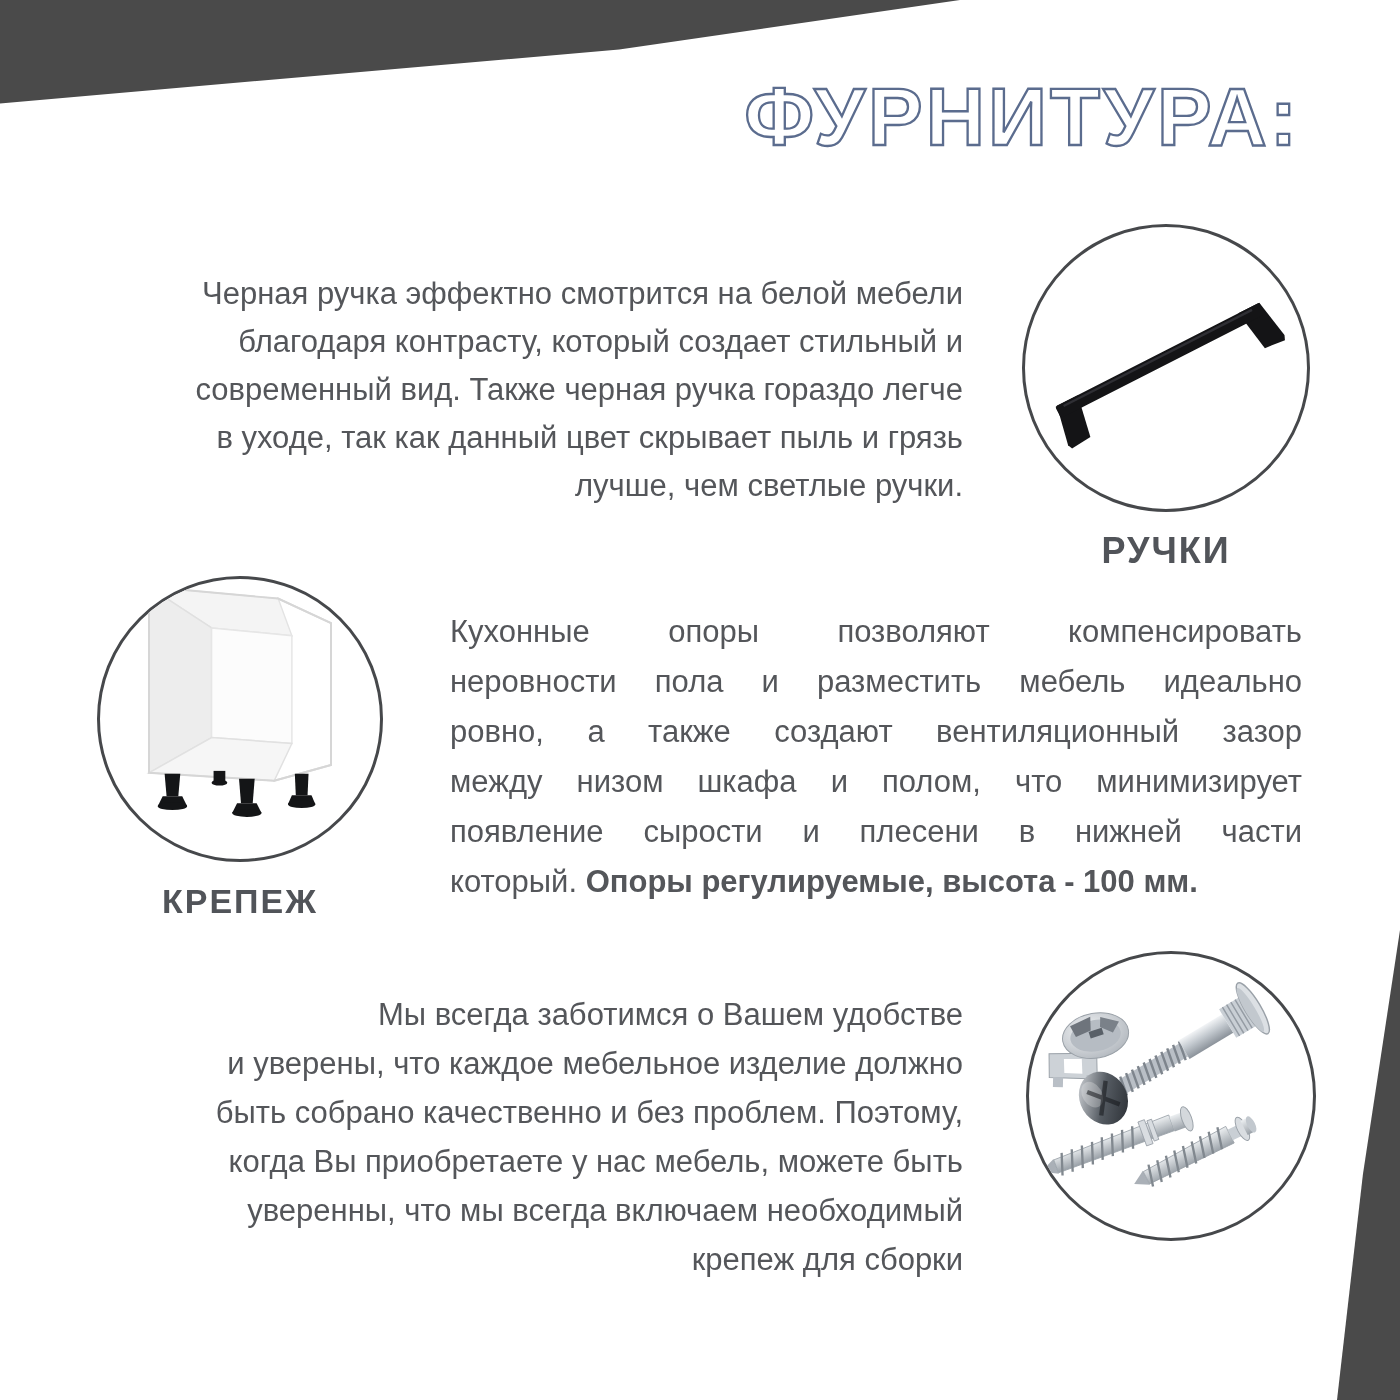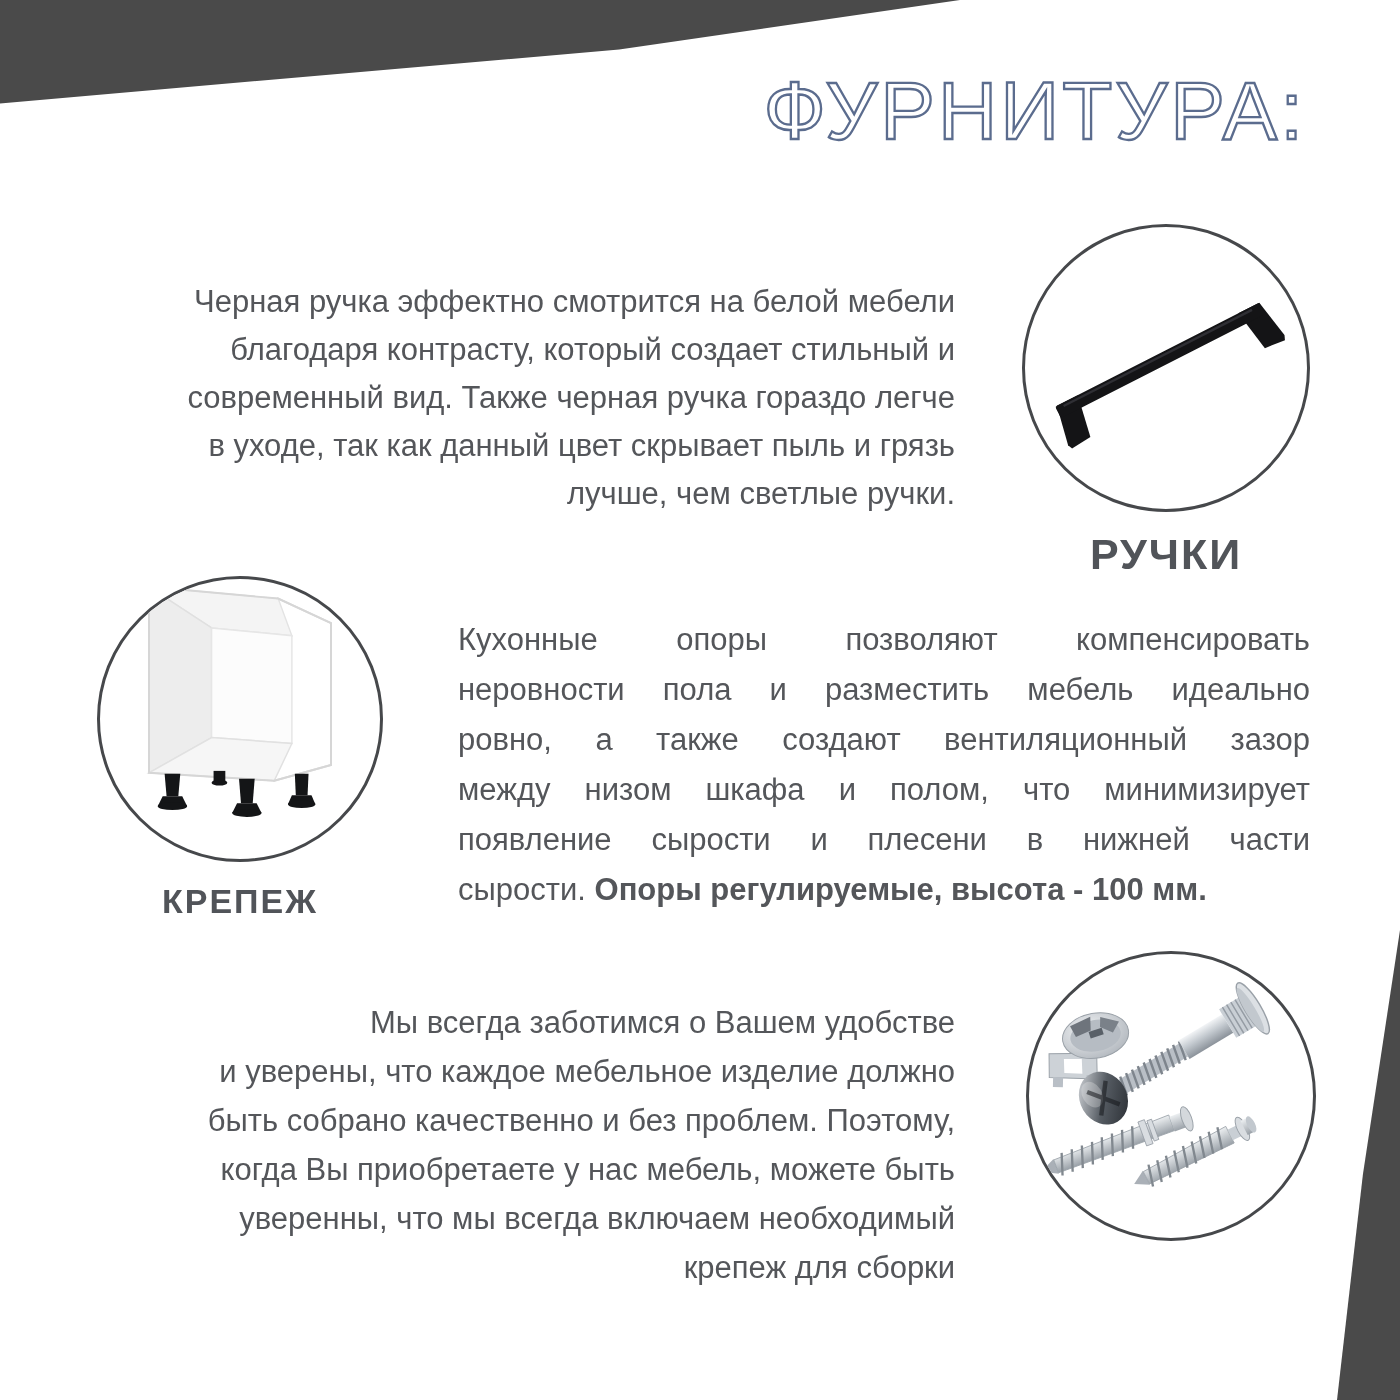--- a/index.html
+++ b/index.html
@@ -9,45 +9,45 @@
   }
   .wedge-top{
     position:absolute;top:0;left:0;width:960px;height:110px;background:#4a4a4a;
     clip-path:polygon(0 0,100% 0,64.5% 45%,0 94%);
   }
   .wedge-bottom{
     position:absolute;right:0;bottom:0;width:70px;height:470px;background:#4a4a4a;
     clip-path:polygon(100% 0,100% 100%,10% 100%,47% 52%);
   }
   .title{
-    position:absolute;top:70px;right:94px;margin:0;
-    font-size:82px;font-weight:400;letter-spacing:3px;line-height:1;
+    position:absolute;top:70px;right:94px;margin:6px;
+    font-size:82px;font-weight:700;letter-spacing:3px;line-height:1;
     color:#5b6c8e;-webkit-text-fill-color:transparent;-webkit-text-stroke:2.3px #5b6c8e;
     white-space:nowrap;
   }
-  .para{position:absolute;margin:8px;font-size:31px;color:#54565a;}
+  .para{position:absolute;margin:0;font-size:31px;color:#54565a;}
   .para-right{white-space:pre-line;text-align:right;}
   #p1{top:270px;right:437px;width:880px;line-height:48px;}
   #p3{top:990px;right:437px;width:880px;line-height:49px;text-align:right;}
   #p2{top:607px;left:450px;width:852px;line-height:50px;}
   .p2-just{white-space:pre-line;text-align:justify;text-align-last:justify;margin:0;}
   .p2-last{margin:0;text-align:left;}
   .p2-last b{font-weight:bold;}
   .circle{
     position:absolute;border-radius:50%;border:3px solid #46484b;background:#fff;
     box-sizing:border-box;overflow:hidden;
   }
   #c1{left:1022px;top:224px;width:288px;height:288px;}
   #c2{left:97px;top:576px;width:286px;height:286px;}
   #c3{left:1026px;top:951px;width:290px;height:290px;}
   .circle svg{display:block;width:100%;height:100%;}
   .circle-label{
     position:absolute;text-align:center;font-weight:bold;color:#515459;margin:0;
   }
-  #l1{left:1022px;top:530px;width:288px;font-size:43px;letter-spacing:2px;}
+  #l1{left:1022px;top:530px;width:288px;font-size:36px;letter-spacing:2px;}
   #l2{left:97px;top:882px;width:286px;font-size:34px;letter-spacing:2px;}
   #l3{left:985px;top:1259px;width:370px;font-size:30px;line-height:35px;letter-spacing:1px;white-space:pre-line;}
 </style>
 </head>
 <body>
 
 <div class="page">
 
   <div class="wedge-top"></div>
   <div class="wedge-bottom"></div>
@@ -98,21 +98,21 @@
     </svg>
   </div>
   <p class="circle-label" id="l2">КРЕПЕЖ</p>
 
   <div class="para" id="p2">
     <p class="p2-just">Кухонные опоры позволяют компенсировать
 неровности пола и разместить мебель идеально
 ровно, а также создают вентиляционный зазор
 между низом шкафа и полом, что минимизирует
 появление сырости и плесени в нижней части</p>
-    <p class="p2-last"><span>сырости. </span><b>Опоры регулируемые, высота - 100 мм.</b></p>
+    <p class="p2-last"><span>который. </span><b>Опоры регулируемые, высота - 100 мм.</b></p>
   </div>
 
   <p class="para para-right" id="p3">Мы всегда заботимся о Вашем удобстве
 и уверены, что каждое мебельное изделие должно
 быть собрано качественно и без проблем. Поэтому,
 когда Вы приобретаете у нас мебель, можете быть
 уверенны, что мы всегда включаем необходимый
 крепеж для сборки</p>
 
   <div class="circle" id="c3">

